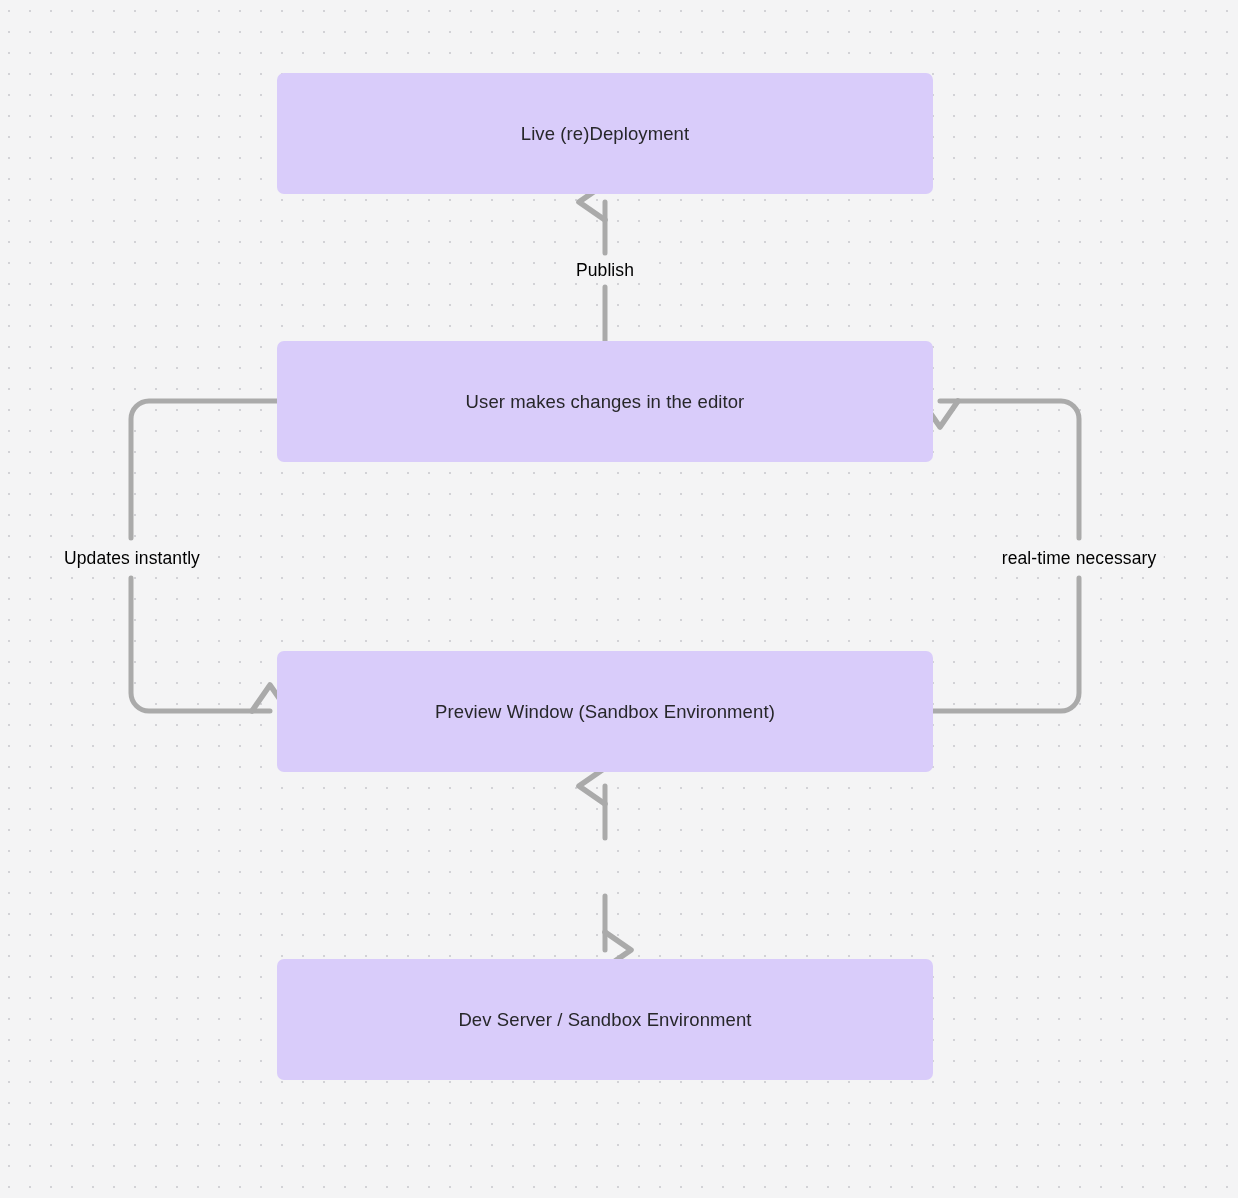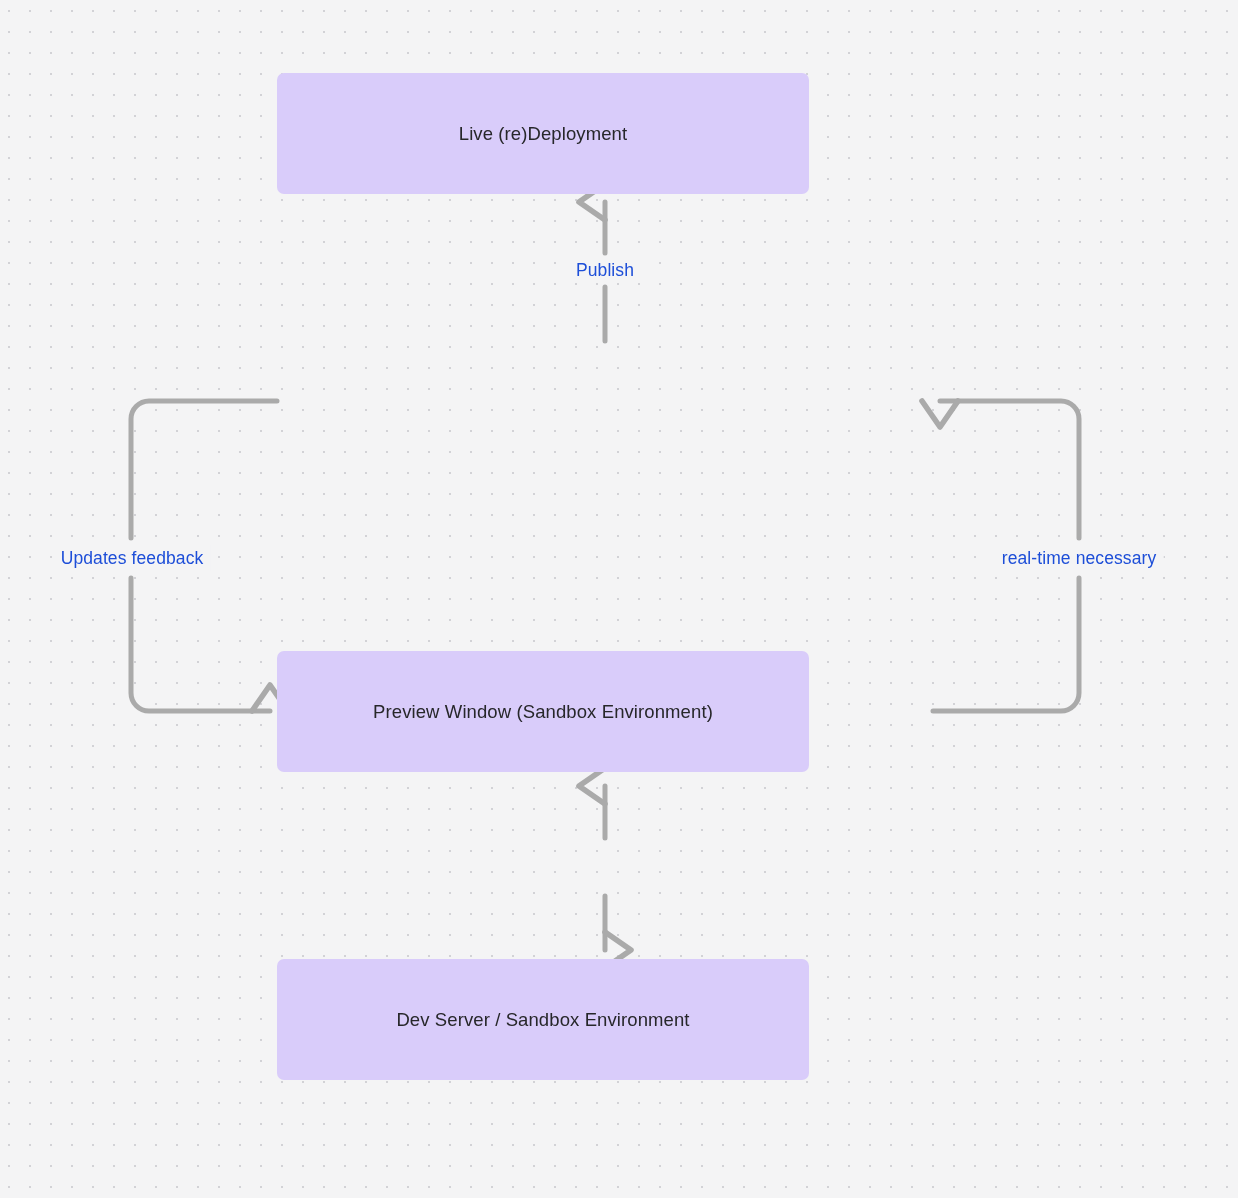--- a/index.html
+++ b/index.html
@@ -16,41 +16,41 @@
     background-size:21px 21px;
     background-position:8px 10px;
   }
   #edges {
     position:absolute; left:0; top:0;
     width:1238px; height:1198px;
     pointer-events:none;
   }
   .node {
     position:absolute;
-    width:532px; height:121px;
+    width:656px; height:121px;
     background:#d9ccfa;
     border-radius:7px;
     display:flex; align-items:center; justify-content:center;
   }
   .node-label {
     font-size:18.5px;
     color:#27272a;
     letter-spacing:0.1px;
     text-align:center;
     white-space:nowrap;
   }
   #node-live       { left:277px; top:73px; }
   #node-editor     { left:277px; top:341px; }
   #node-preview    { left:277px; top:651px; }
   #node-devserver  { left:277px; top:959px; }
 
   .edge-label {
     position:absolute;
     font-size:17.5px;
-    color:#1d4ed8;
+    color:#000000;
     letter-spacing:0.1px;
     white-space:nowrap;
     background:#f4f4f5;
     padding:2px 7px;
     transform:translate(-50%, -50%);
     text-align:right;
   }
   #label-publish       { left:605px; top:270px; }
   #label-updates       { left:132px; top:558px; }
   #label-realtime      { left:1079px; top:558px; }
@@ -86,26 +86,29 @@
     <g>
       <path d="M605,838 L605,786" fill="none" stroke="#aaaaaa" stroke-width="5" stroke-linecap="round" marker-end="url(#arrow-up)"></path>
       <path d="M605,896 L605,950" fill="none" stroke="#aaaaaa" stroke-width="5" stroke-linecap="round" marker-end="url(#arrow-up)"></path>
     </g>
   </svg>
 
   <div class="node" id="node-live">
     <span class="node-label">Live (re)Deployment</span>
   </div>
 
+  <div class="node" id="node-editor">
+    <span class="node-label">User makes changes in the editor</span>
+  </div>
 
   <div class="node" id="node-devserver">
     <span class="node-label">Dev Server / Sandbox Environment</span>
   </div>
 
   <div class="node" id="node-preview">
     <span class="node-label">Preview Window (Sandbox Environment)</span>
   </div>
 
   <div class="edge-label" id="label-publish">Publish</div>
-  <div class="edge-label" id="label-updates">Updates feedback</div>
+  <div class="edge-label" id="label-updates">Updates instantly</div>
   <div class="edge-label" id="label-realtime">real-time necessary</div>
 
 </div>
 
 </body></html>

